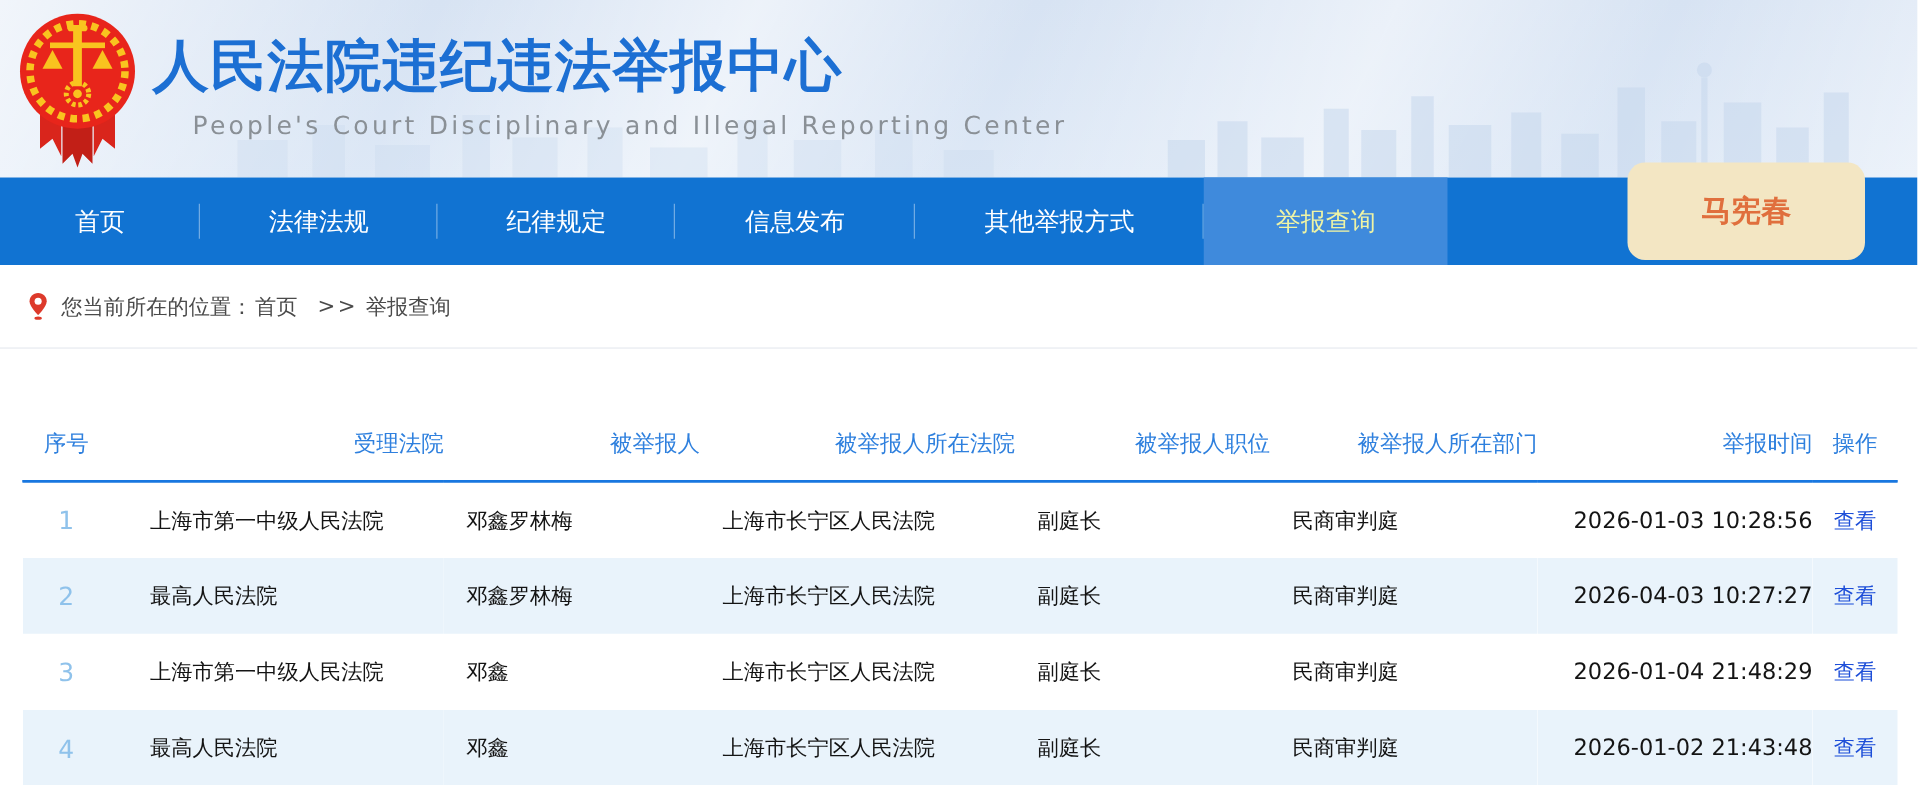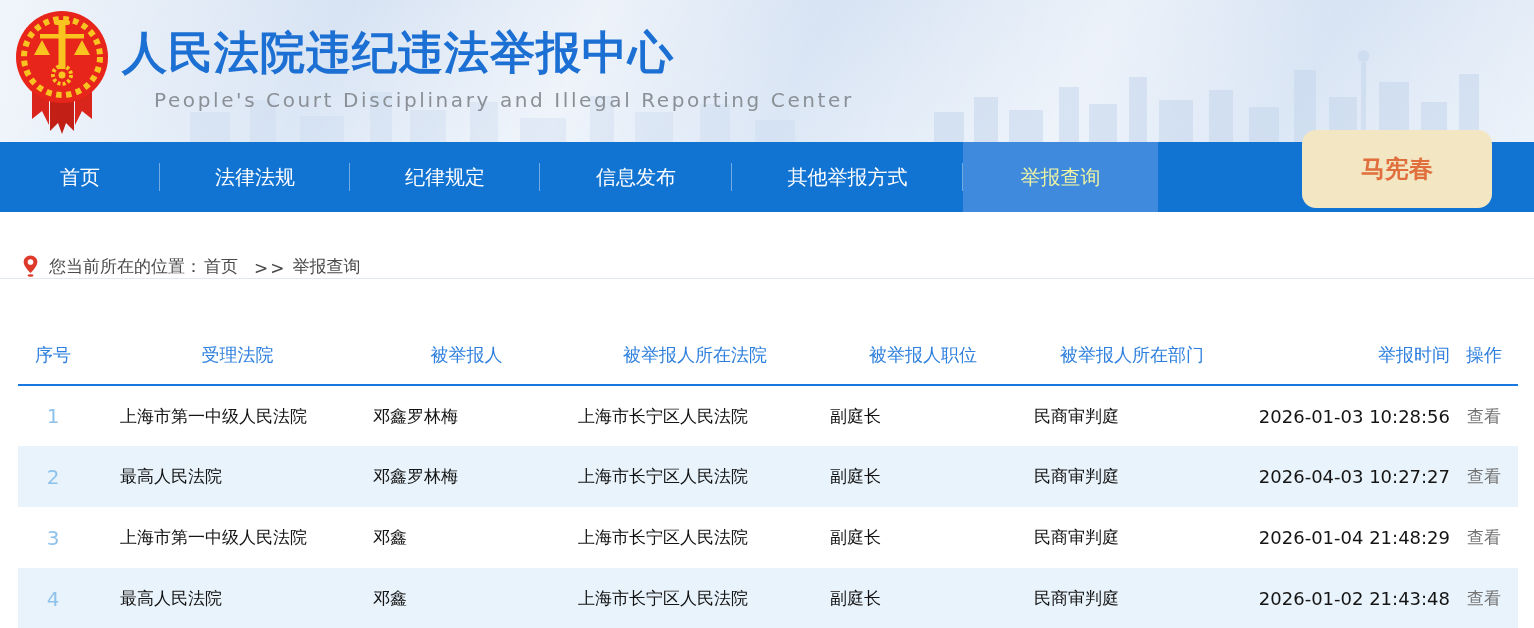--- a/index.html
+++ b/index.html
@@ -97,62 +97,62 @@
     font-weight: bold;
     cursor: pointer;
   }
 
   
   .breadcrumb {
     height: 67px;
     background: #ffffff;
     border-bottom: 1px solid #e3e8ee;
     display: flex;
-    align-items: flex-end;
+    align-items: center;
     padding-left: 22px;
     font-size: 17px;
     color: #4a4a4a;
   }
   .breadcrumb .pin { margin-right: 10px; display: flex; align-items: center; }
   .breadcrumb .crumb-home { margin-left: 2px; cursor: pointer; }
   .breadcrumb .crumb-sep { margin: 0 6px 0 16px; letter-spacing: 2px; }
 
   
   .content { padding: 50px 16px 0 18px; background: #ffffff; }
   table.report-table {
     width: 100%;
     border-collapse: collapse;
     table-layout: fixed;
   }
   .report-table thead th {
     color: #2f80de;
     font-size: 18px;
     font-weight: normal;
-    text-align: center;
+    text-align: right;
     padding: 14px 0 17px 18px;
     white-space: nowrap;
   }
   .report-table thead tr { border-bottom: 2px solid #1877e0; }
   .report-table tbody td {
     font-size: 17px;
     color: #141414;
     height: 61px;
     padding: 0 0 0 18px;
     white-space: nowrap;
     overflow: hidden;
   }
   .report-table tbody tr:nth-child(even) { background: #e9f3fb; }
   .report-table .c1 { text-align: center; padding-left: 0; }
   .report-table .c2 { padding-left: 32px; }
   .report-table .c7 { text-align: right; padding-left: 0; }
   .report-table .c8 { text-align: center; padding-left: 0; }
   .report-table tbody .c1 { font-size: 20px; color: #8fc2eb; }
   .report-table tbody .c7 { font-size: 18px; }
   .view-link {
-    color: #737373;
+    color: #1d4ed8;
     text-decoration: none;
     cursor: pointer;
     font-size: 17px;
   }
 </style>
 </head>
 <body>
 
 <header class="site-header">
   <svg class="skyline" width="560" height="100" viewBox="0 0 560 100">

